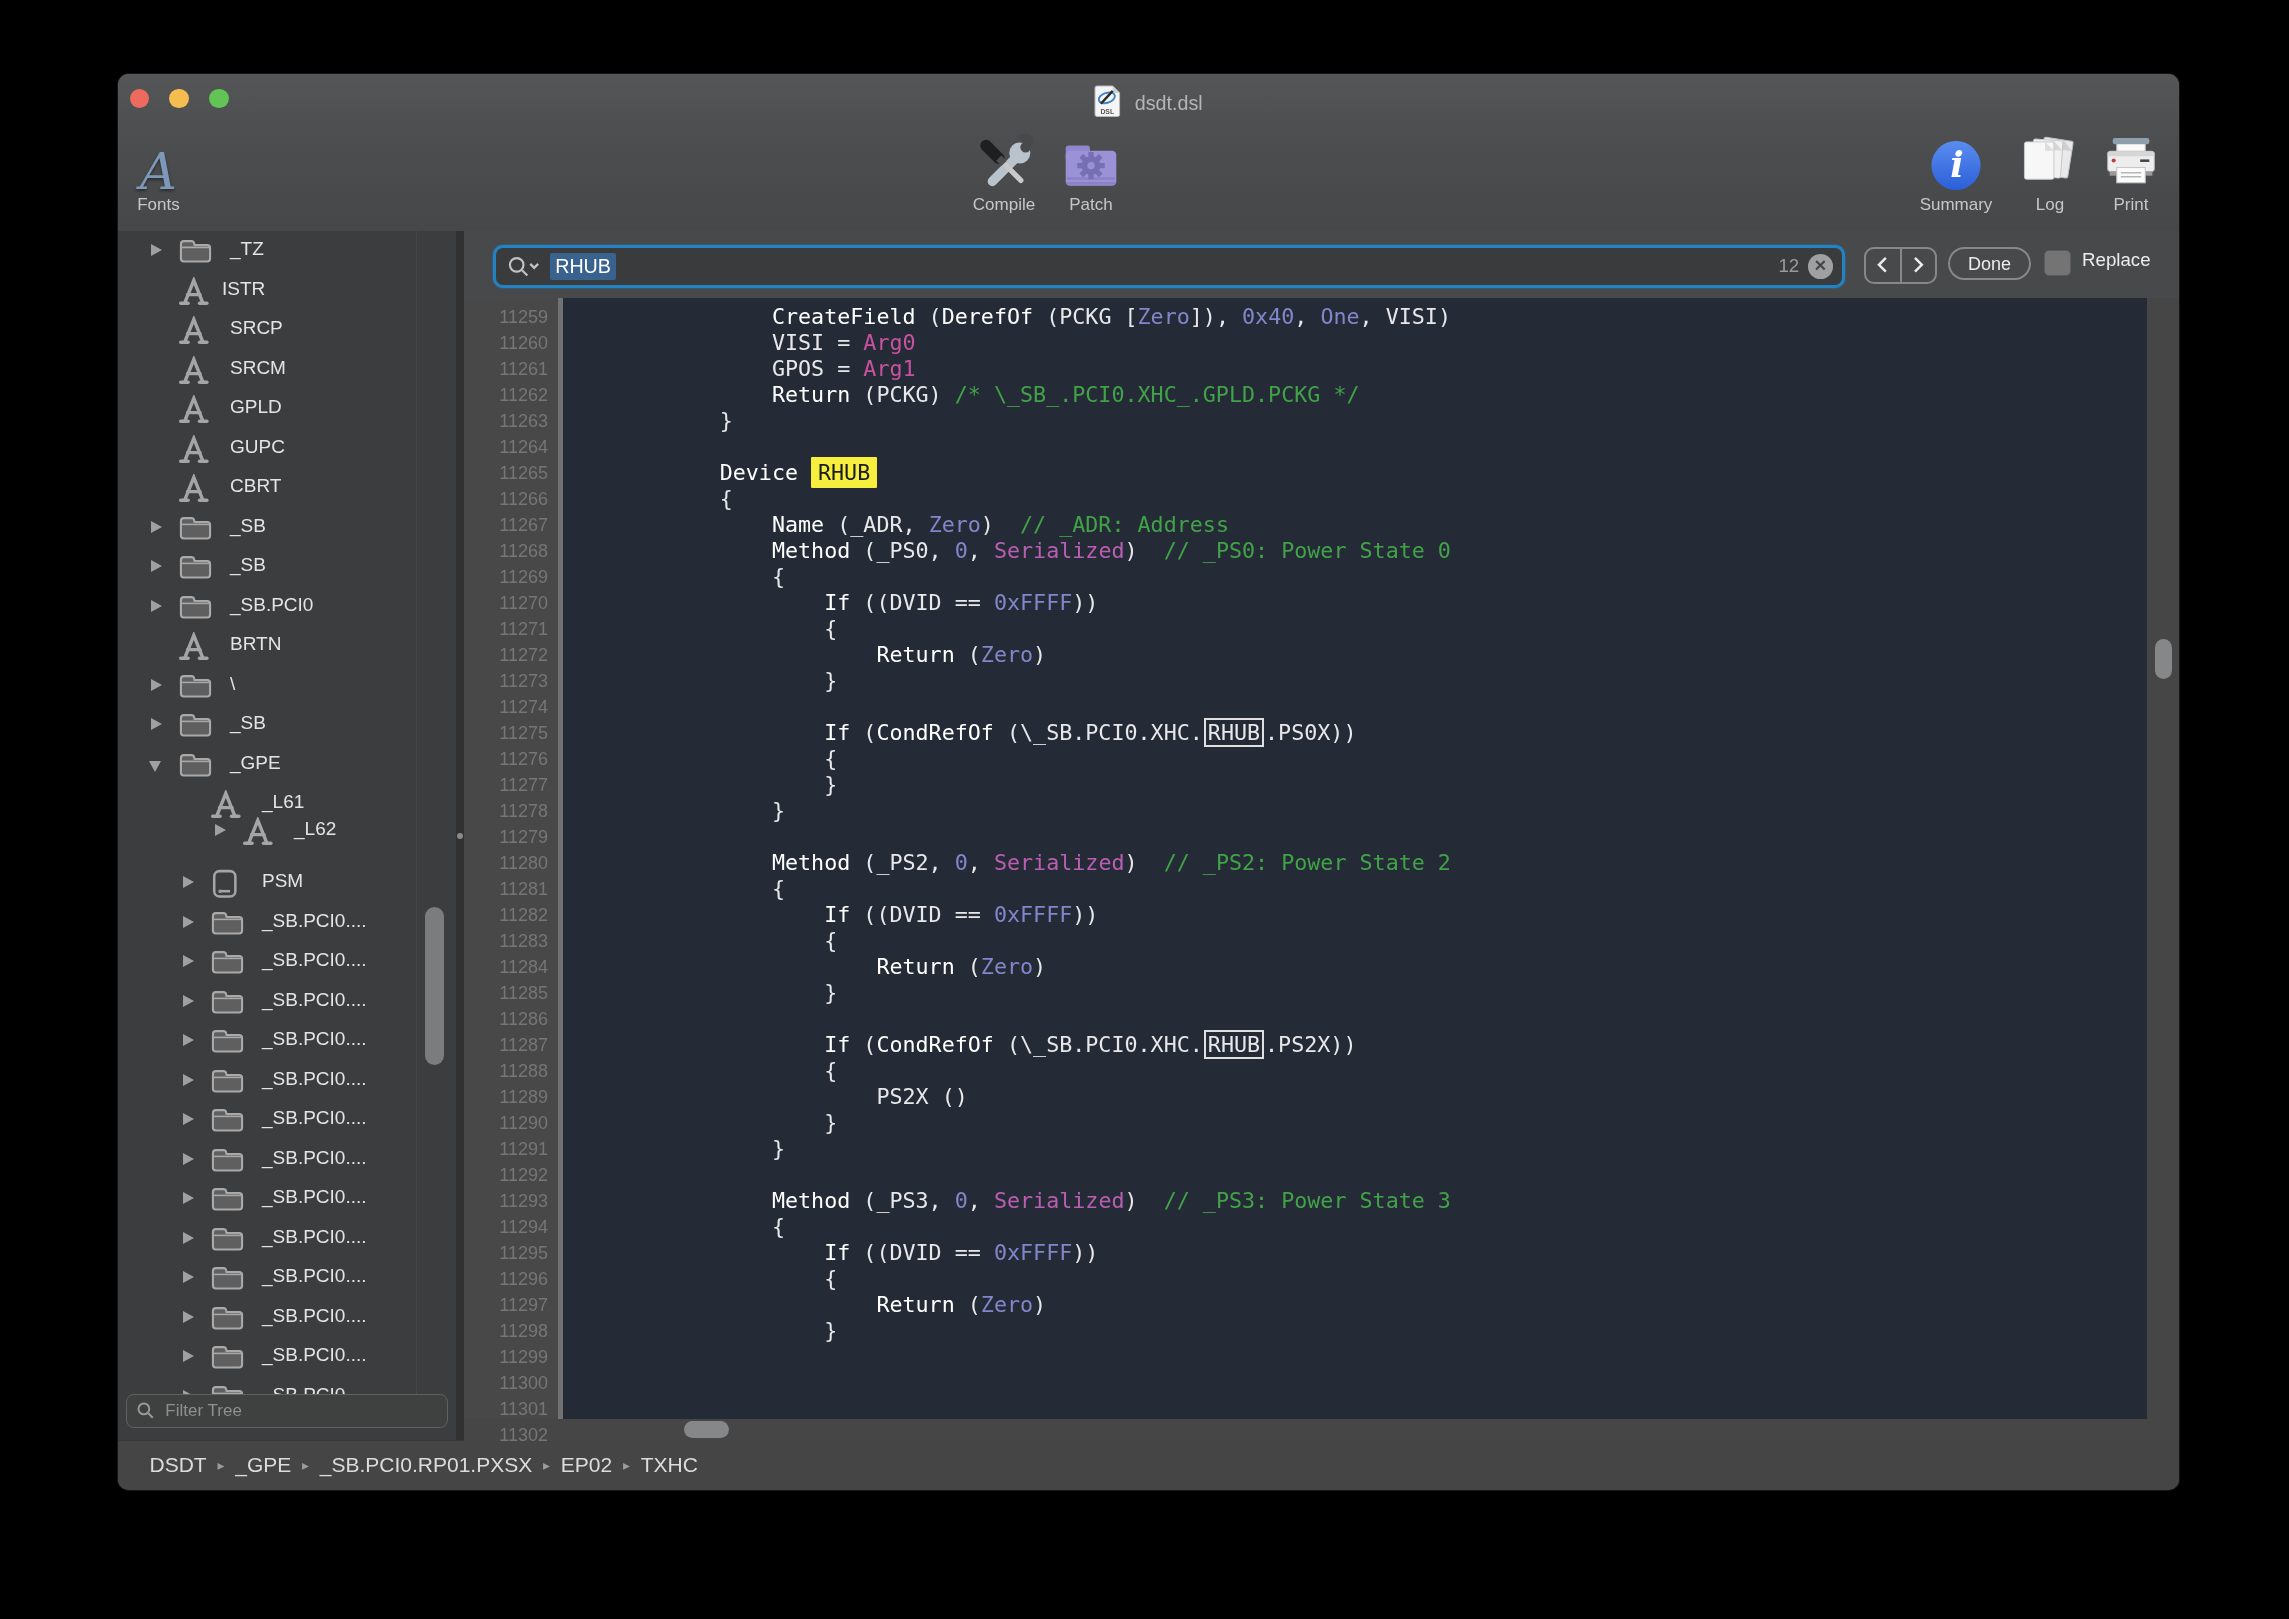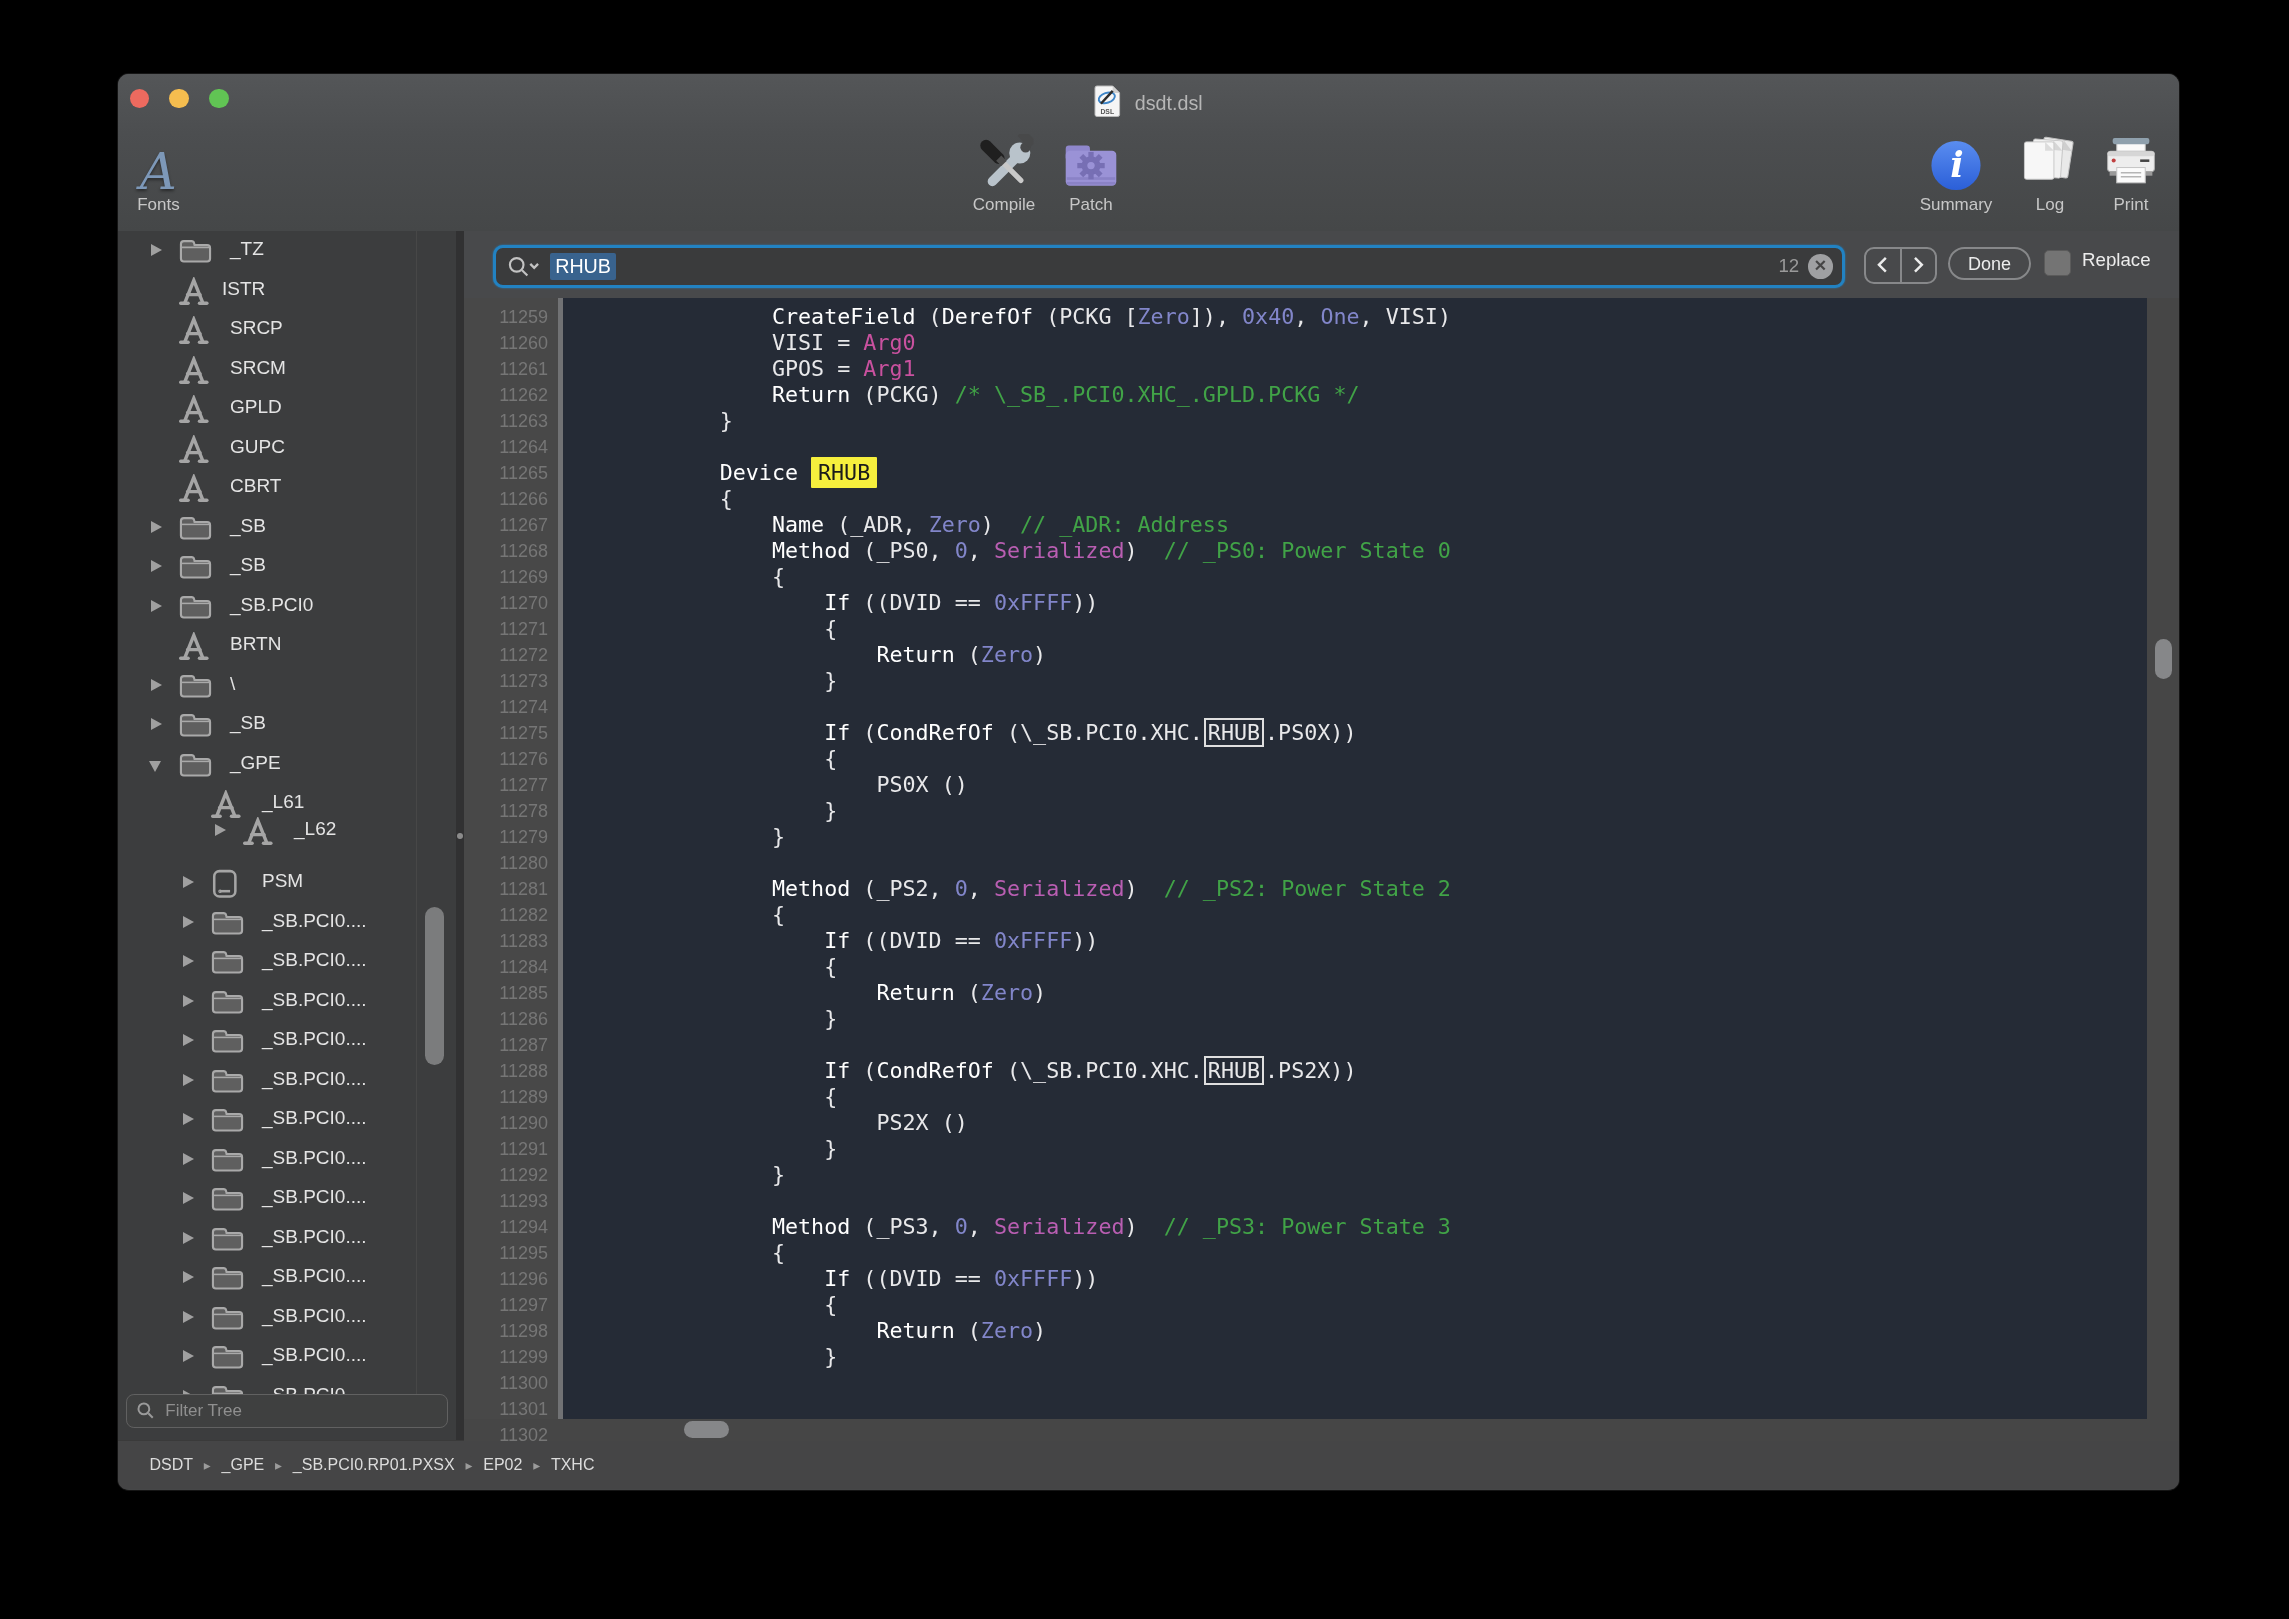--- a/index.html
+++ b/index.html
@@ -81,21 +81,21 @@
   #filter-field{position:absolute;left:7.9px;top:1163px;width:322px;height:34px;background:#3f4040;
     border:1.5px solid #616161;border-radius:7.9px;box-sizing:border-box;display:flex;align-items:center;}
   #filter-input{background:transparent;border:none;outline:none;color:#e0e0e0;
     font-size:17px;margin-left:7.9px;width:256px;font-family:"Liberation Sans",sans-serif;}
   #filter-input::placeholder{color:#8f8f8f;}
   
   #divider{position:absolute;left:338px;top:157px;width:7.9px;height:1210px;background:#313132;}
   #dimple{position:absolute;left:339px;top:759px;width:5.9px;height:5.9px;border-radius:50%;background:#8b8b8b;}
   #breadcrumbbar{position:absolute;left:0;top:1366px;width:100%;height:49px;background:#454546;
     border-top:1px solid #3a3a3a;display:flex;align-items:center;padding-left:31.5px;box-sizing:border-box;}
-  .crumb{color:#dcdcdc;font-size:16px;}
+  .crumb{color:#dcdcdc;font-size:21px;}
   .crumb-sep{color:#9b9b9b;font-size:13.8px;margin:0 10.8px;}
 </style>
 </head>
 <body>
 
 <div id="window">
 
   <div id="titlebar">
     <div class="light" id="light-close"></div>
     <div class="light" id="light-min"></div>
@@ -631,21 +631,20 @@
         <div class="cl"><span>                </span><span class="tk-k">Name</span><span class="tk-p"> (_ADR, </span><span class="tk-n">Zero</span><span class="tk-p">)  </span><span class="tk-c">// _ADR: Address</span></div>
         <div class="cl"><span>                </span><span class="tk-k">Method</span><span class="tk-p"> (_PS0, </span><span class="tk-n">0</span><span class="tk-p">, </span><span class="tk-s">Serialized</span><span class="tk-p">)  </span><span class="tk-c">// _PS0: Power State 0</span></div>
         <div class="cl"><span>                </span><span class="tk-p">{</span></div>
         <div class="cl"><span>                    </span><span class="tk-k">If</span><span class="tk-p"> ((DVID == </span><span class="tk-n">0xFFFF</span><span class="tk-p">))</span></div>
         <div class="cl"><span>                    </span><span class="tk-p">{</span></div>
         <div class="cl"><span>                        </span><span class="tk-k">Return</span><span class="tk-p"> (</span><span class="tk-n">Zero</span><span class="tk-p">)</span></div>
         <div class="cl"><span>                    </span><span class="tk-p">}</span></div>
         <div class="cl"><span></span></div>
         <div class="cl"><span>                    </span><span class="tk-k">If</span><span class="tk-p"> (</span><span class="tk-k">CondRefOf</span><span class="tk-p"> (\_SB.PCI0.XHC.</span><span class="tk-box">RHUB</span><span class="tk-p">.PS0X))</span></div>
         <div class="cl"><span>                    </span><span class="tk-p">{</span></div>
-        <div class="cl"><span>                        </span><span class="tk-p">PS0X ()</span></div>
         <div class="cl"><span>                    </span><span class="tk-p">}</span></div>
         <div class="cl"><span>                </span><span class="tk-p">}</span></div>
         <div class="cl"><span></span></div>
         <div class="cl"><span>                </span><span class="tk-k">Method</span><span class="tk-p"> (_PS2, </span><span class="tk-n">0</span><span class="tk-p">, </span><span class="tk-s">Serialized</span><span class="tk-p">)  </span><span class="tk-c">// _PS2: Power State 2</span></div>
         <div class="cl"><span>                </span><span class="tk-p">{</span></div>
         <div class="cl"><span>                    </span><span class="tk-k">If</span><span class="tk-p"> ((DVID == </span><span class="tk-n">0xFFFF</span><span class="tk-p">))</span></div>
         <div class="cl"><span>                    </span><span class="tk-p">{</span></div>
         <div class="cl"><span>                        </span><span class="tk-k">Return</span><span class="tk-p"> (</span><span class="tk-n">Zero</span><span class="tk-p">)</span></div>
         <div class="cl"><span>                    </span><span class="tk-p">}</span></div>
         <div class="cl"><span></span></div>

